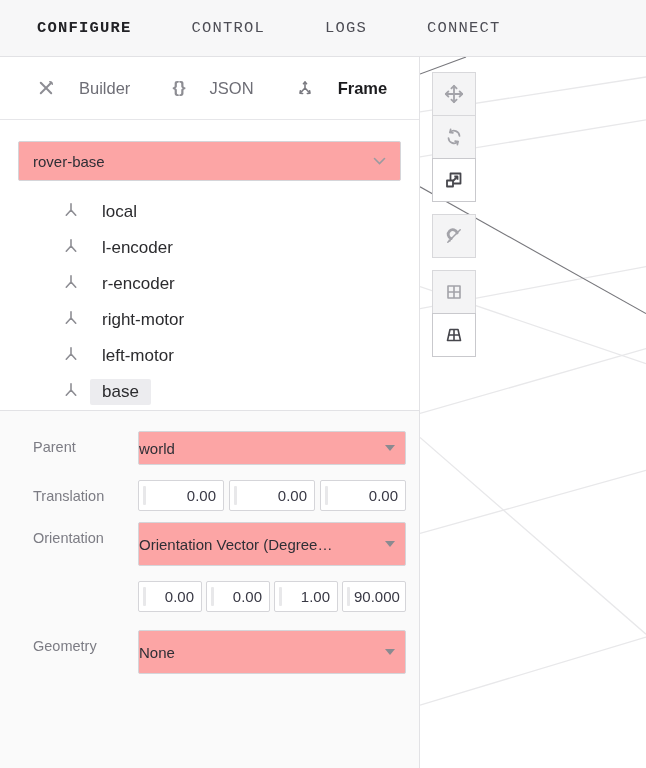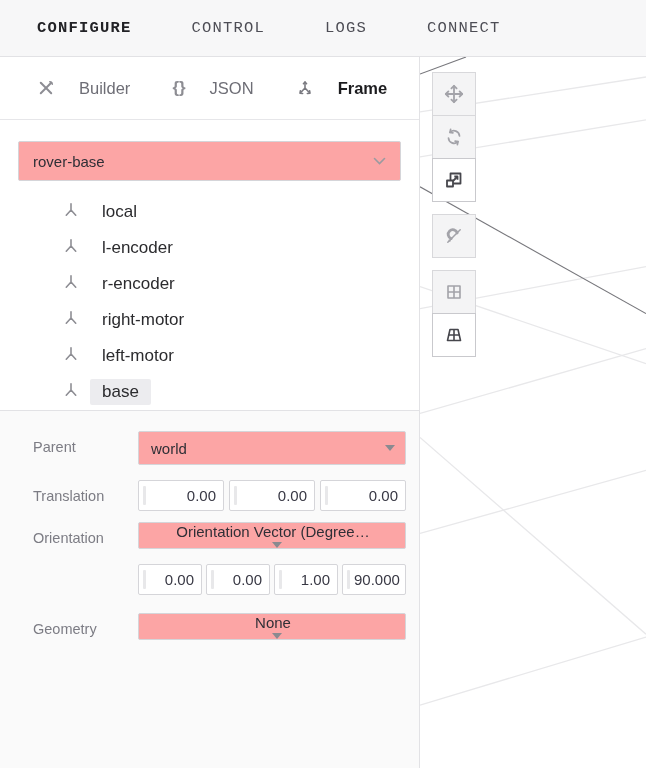--- a/index.html
+++ b/index.html
@@ -40,22 +40,22 @@
     font-size:17px; color:#2b2b2e; cursor:pointer; }
   .tree .tlabel { padding:3px 12px; border-radius:2px; }
   .tree li.selected .tlabel { background:#ececef; }
 
   
   .form-section { flex:1; background:#fafafa; border-top:1px solid #e2e2e5; padding-top:20px; }
   .form-row { display:flex; margin-bottom:15px; }
   .form-row .flabel { width:138px; flex:0 0 138px; padding-left:33px; padding-top:8px;
     font-size:14.5px; color:#7c7c84; }
   .form-row .fctrl { width:268px; flex:0 0 268px; }
-  .select.form { height:34px; padding:0 10px 0 12px; }
-  .select.slim { height:27px;flex-direction:column; }
+  .select.form { height:34px; padding:0 10px 0 0; }
+  .select.slim { height:44px; }
 
   .numrow { display:flex; gap:5px; }
   .numrow.four { gap:4px; }
   .numbox { position:relative; background:#fff; border:1px solid #d5d5d9; border-radius:2px;
     height:31px; flex:1; overflow:hidden; }
   .numbox::before { content:""; position:absolute; left:4px; top:5px; bottom:5px; width:3px;
     background:#e8e8ea; border-radius:1px; }
   .numbox input { width:100%; height:100%; border:0; outline:none; background:transparent;
     font-family:"Liberation Sans", sans-serif; font-size:15px; color:#383844;
     text-align:right; padding:0 7px 0 11px; }

